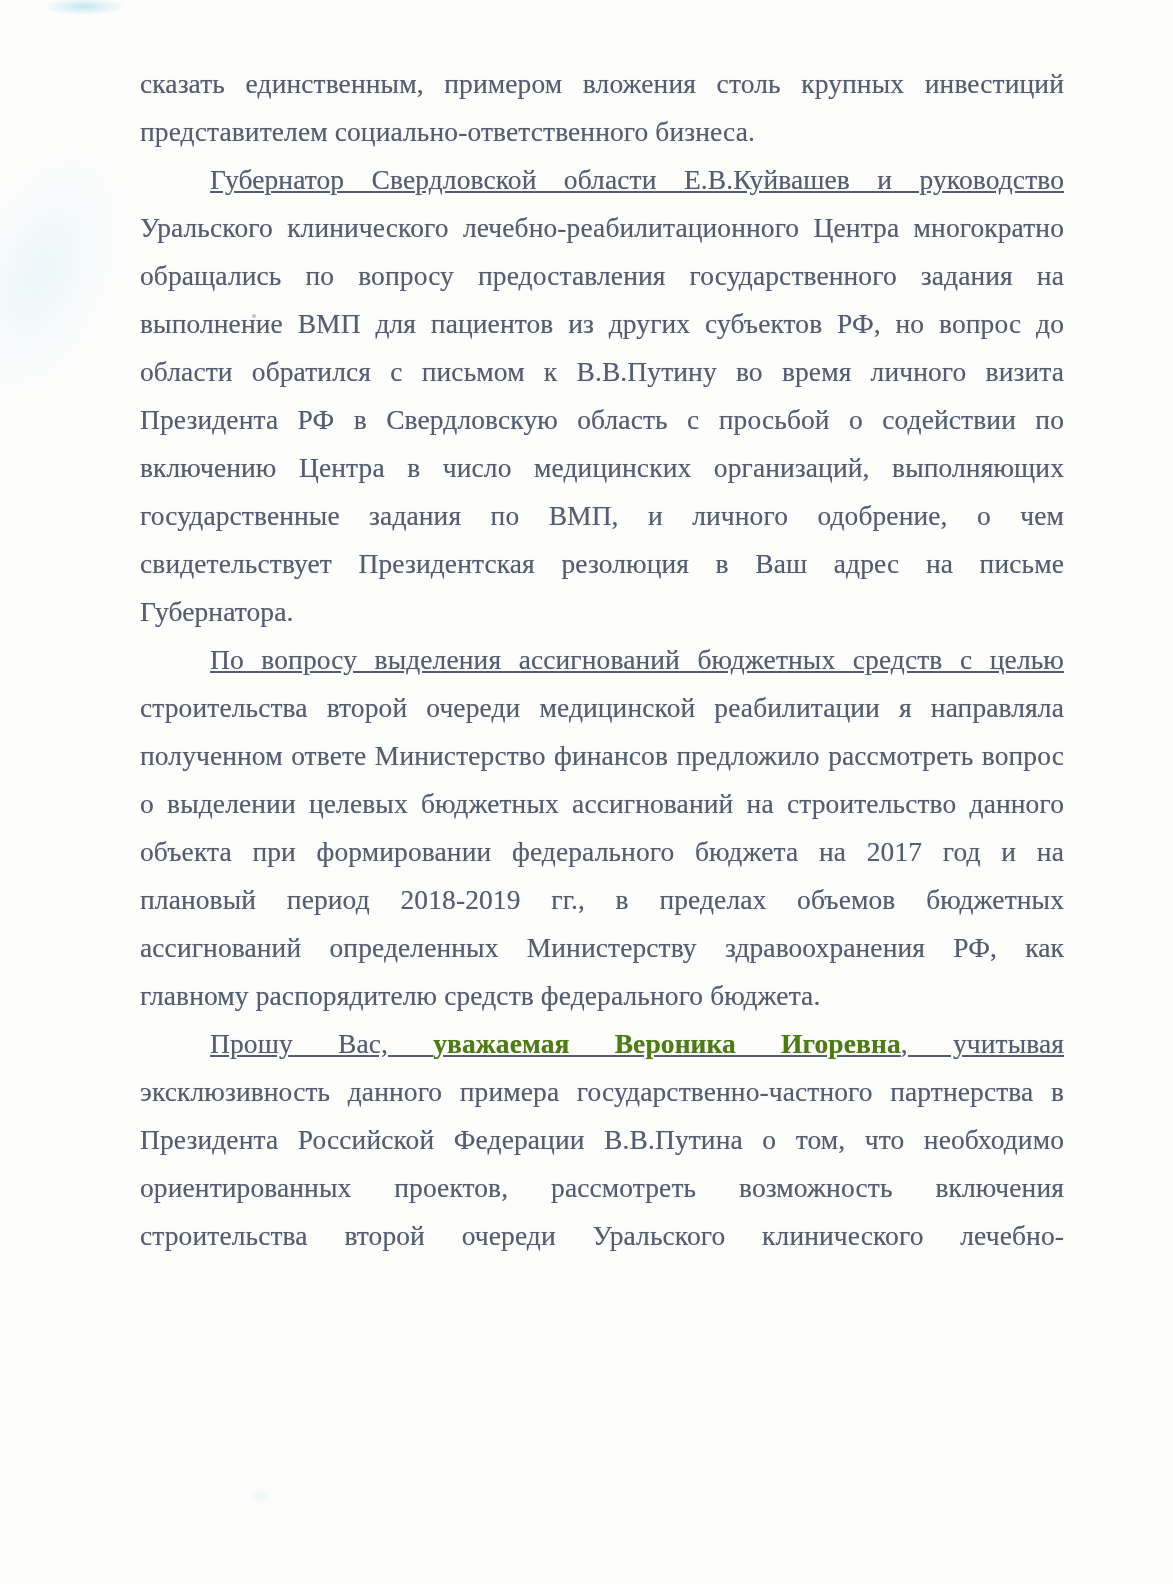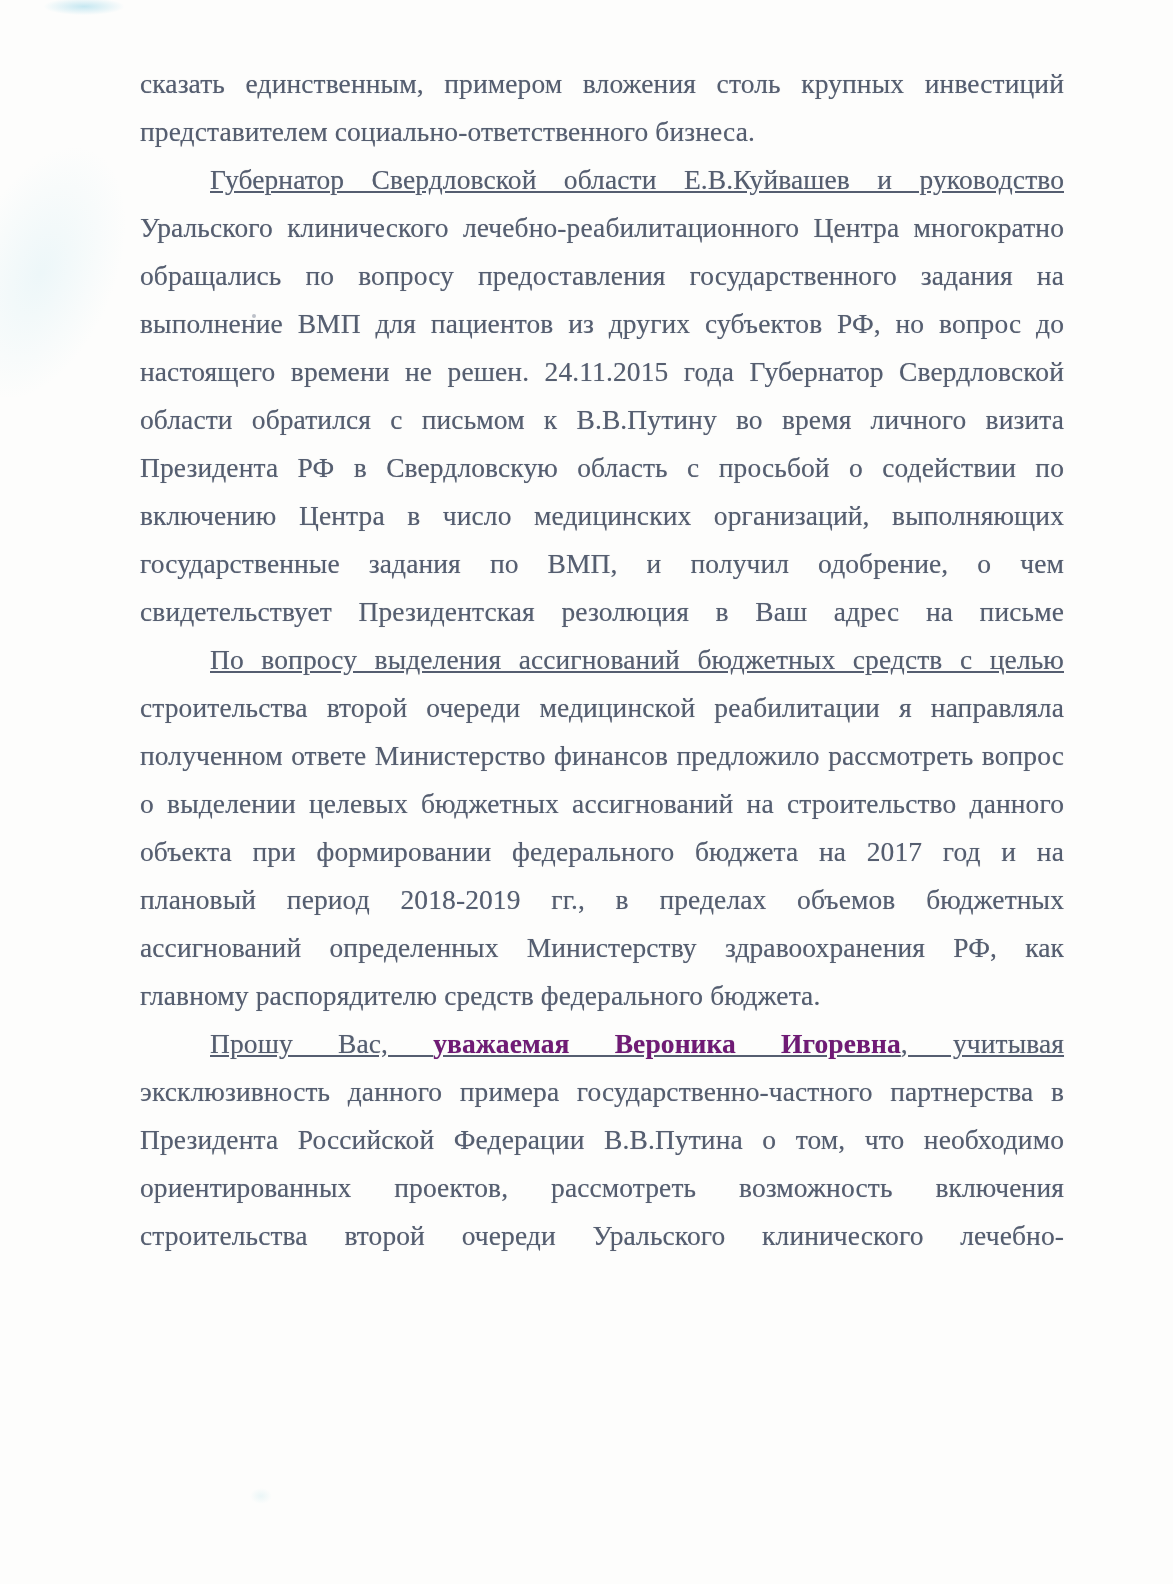--- a/index.html
+++ b/index.html
@@ -34,21 +34,21 @@
   }
   .line.ind {
     text-indent: 70px;
     text-decoration: underline;
   }
   .line.endp {
     text-align-last: left;
   }
   .line b {
     font-weight: bold;
-    color: #701a75;
+    color: #4d7c0f;
   }
   
   .smudge-top {
     position: absolute;
     left: 44px;
     top: -2px;
     width: 80px;
     height: 17px;
     background: radial-gradient(ellipse at center, rgba(130, 205, 228, 0.45), rgba(130, 205, 228, 0) 72%);
     pointer-events: none;
@@ -91,26 +91,26 @@
   <div class="smudge-left"></div>
   <div class="speck"></div>
   <div class="smudge-bottom"></div>
   <div class="text-block" id="text-block">
       <div class="line">сказать единственным, примером вложения столь крупных инвестиций</div>
       <div class="line endp">представителем социально-ответственного бизнеса.</div>
       <div class="line ind">Губернатор Свердловской области Е.В.Куйвашев и руководство</div>
       <div class="line">Уральского клинического лечебно-реабилитационного Центра многократно</div>
       <div class="line">обращались по вопросу предоставления государственного задания на</div>
       <div class="line">выполнение ВМП для пациентов из других субъектов РФ, но вопрос до</div>
-      <div class="line">настоящего времени не решен. 24.11.2015 года Губернатор Свердловской</div>
       <div class="line">области обратился с письмом к В.В.Путину во время личного визита</div>
       <div class="line">Президента РФ в Свердловскую область с просьбой о содействии по</div>
       <div class="line">включению Центра в число медицинских организаций, выполняющих</div>
-      <div class="line">государственные задания по ВМП, и получил одобрение, о чем</div>
+      <div class="line">государственные задания по ВМП, и личного одобрение, о чем</div>
       <div class="line">свидетельствует Президентская резолюция в Ваш адрес на письме</div>
+      <div class="line endp">Губернатора.</div>
       <div class="line ind">По вопросу выделения ассигнований бюджетных средств с целью</div>
       <div class="line">строительства второй очереди медицинской реабилитации я направляла</div>
       <div class="line">полученном ответе Министерство финансов предложило рассмотреть вопрос</div>
       <div class="line">о выделении целевых бюджетных ассигнований на строительство данного</div>
       <div class="line">объекта при формировании федерального бюджета на 2017 год и на</div>
       <div class="line">плановый период 2018-2019 гг., в пределах объемов бюджетных</div>
       <div class="line">ассигнований определенных Министерству здравоохранения РФ, как</div>
       <div class="line endp">главному распорядителю средств федерального бюджета.</div>
       <div class="line ind">Прошу Вас, <b>уважаемая Вероника Игоревна</b>, учитывая</div>
       <div class="line">эксклюзивность данного примера государственно-частного партнерства в</div>

